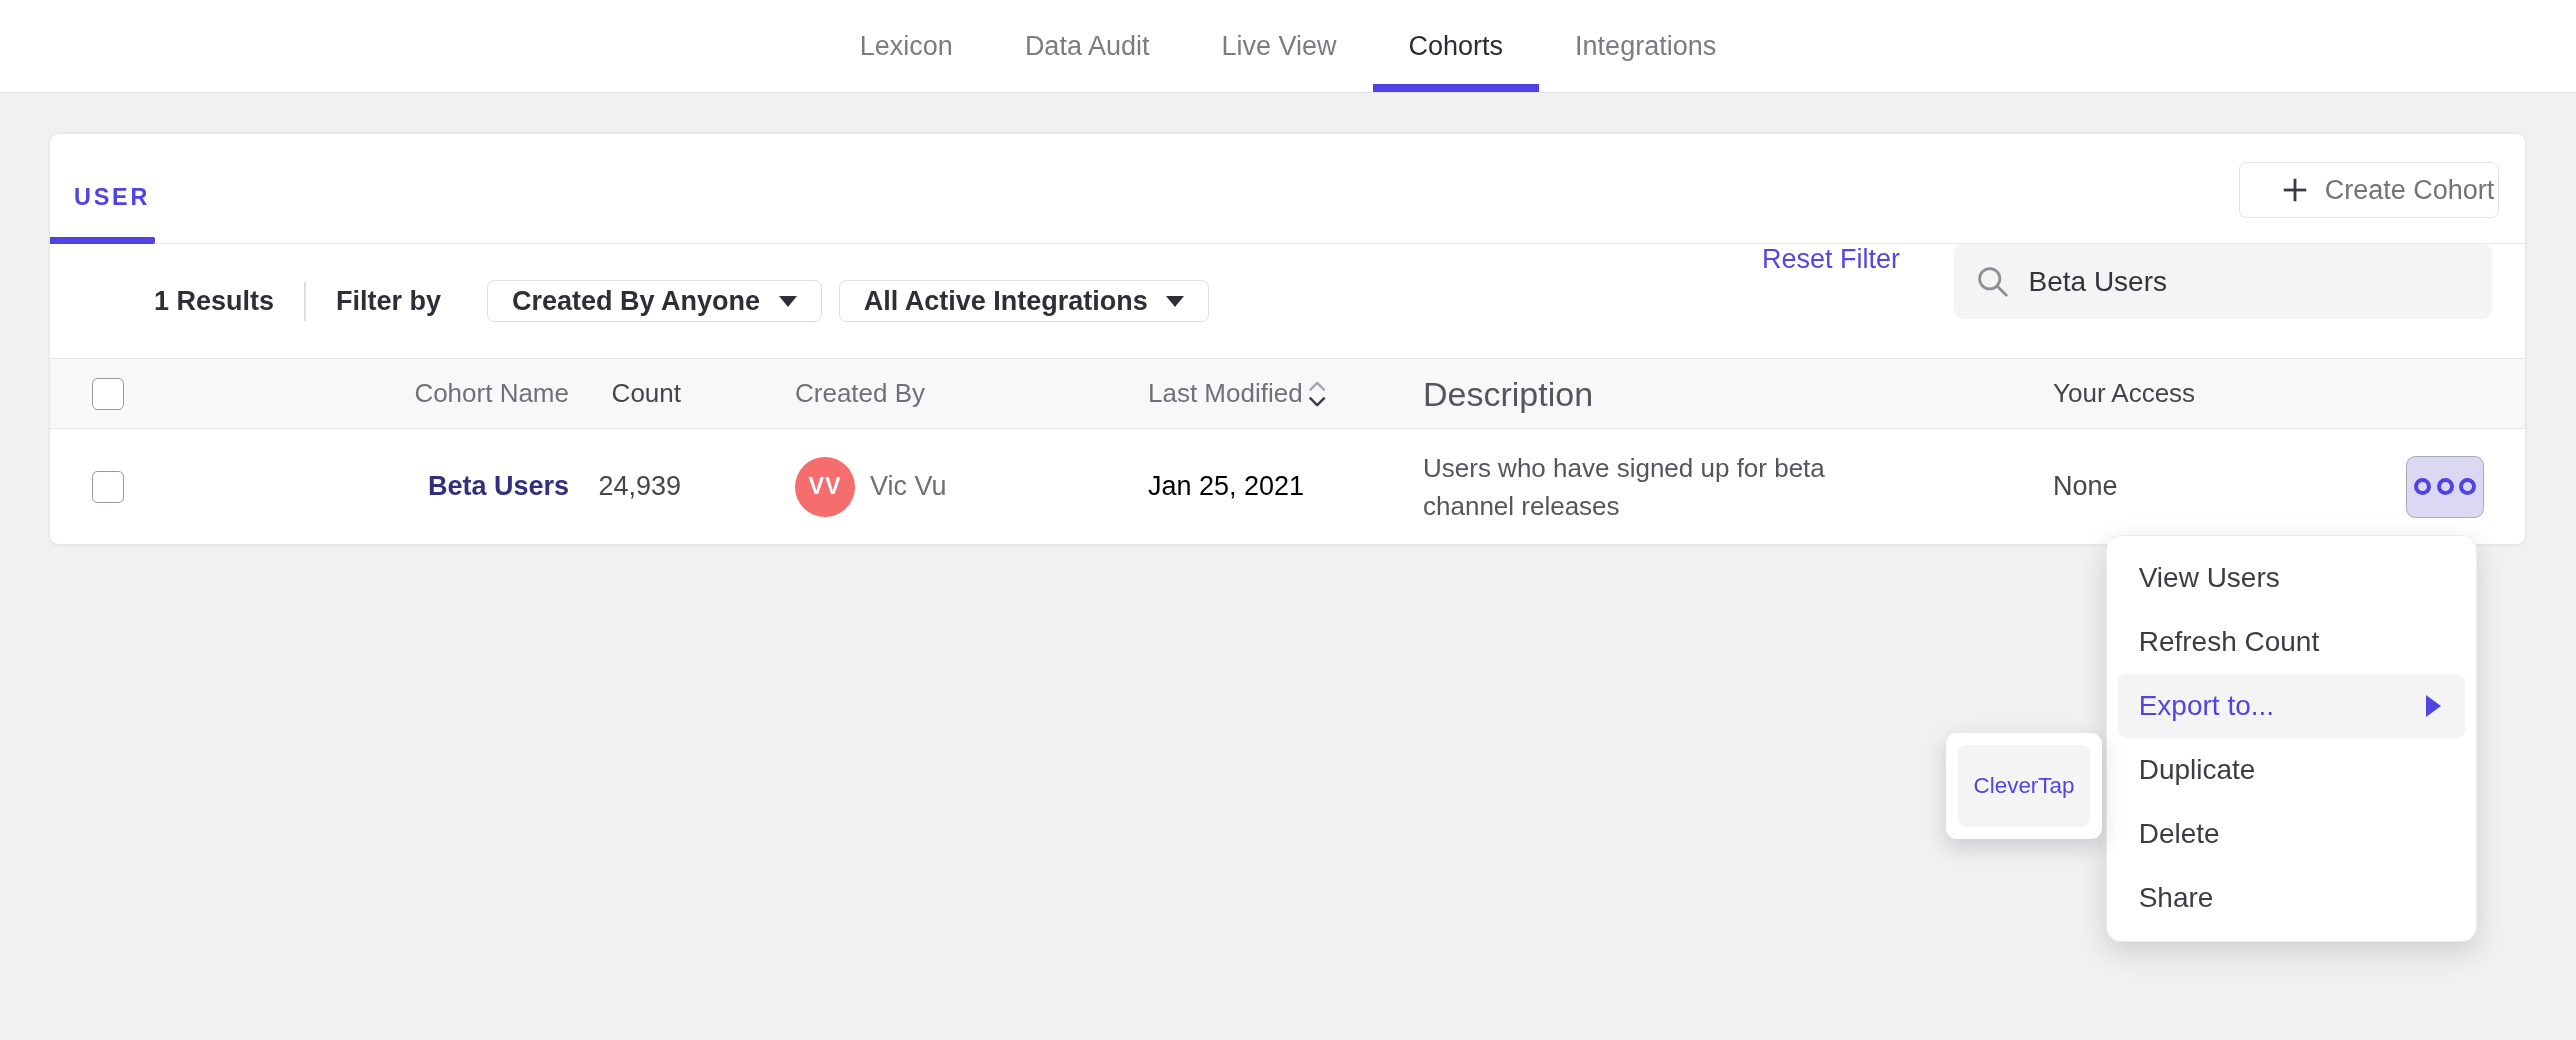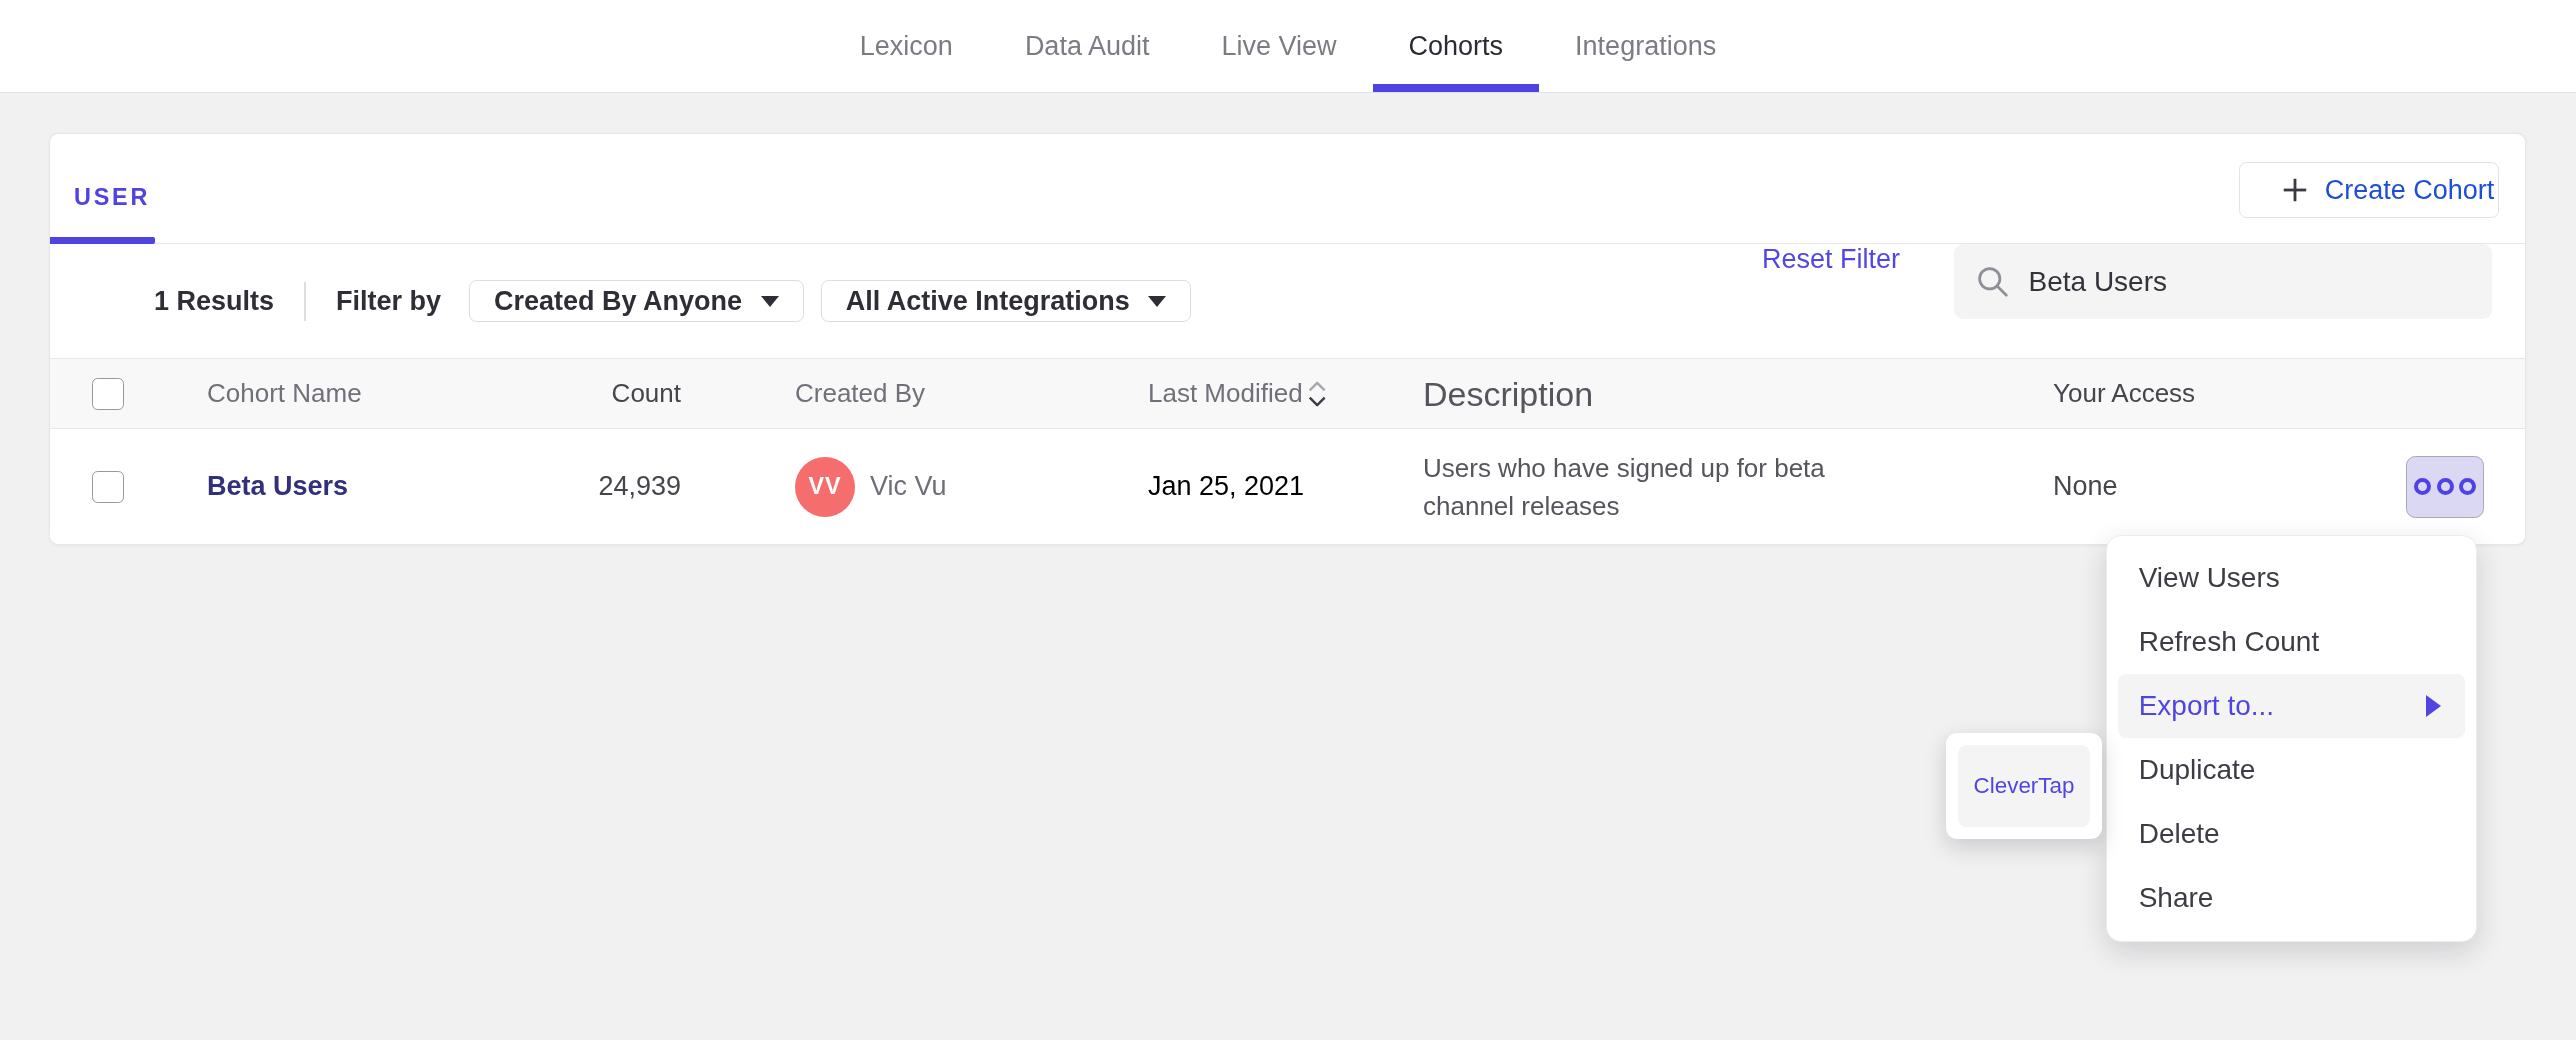--- a/index.html
+++ b/index.html
@@ -36,29 +36,29 @@
     letter-spacing:2.8px; color:#4f43e2; cursor:pointer;
   }
   .user-underline {
     position:absolute; left:0; bottom:-0.9px; width:105px; height:6.5px;
     background:#4f43e2; border-radius:0 1.9px 1.9px 0;
   }
   .create-btn {
     position:absolute; right:26px; top:28px; width:260px; height:56px;
     background:#fff; border:1.9px solid #e2e2e5; border-radius:7.5px;
     display:flex; align-items:center; justify-content:center; gap:15px;
-    font-size:27px; color:#1d4ed8; cursor:pointer;padding-left:36px;
+    font-size:27px; color:#737373; cursor:pointer;padding-left:36px;
   }
 
   
   .filterbar { position:relative; height:114px; display:flex; align-items:center; }
   .filter-left { display:flex; align-items:center; margin-left:104px; }
   .results-label { font-size:27px; font-weight:bold; color:#2e2e36; }
   .v-divider { width:1.9px; height:39px; background:#dedee1; margin:0 30px; }
-  .filterby-label { font-size:27px; font-weight:bold; color:#2e2e36; margin-right:28px; }
+  .filterby-label { font-size:27px; font-weight:bold; color:#2e2e36; margin-right:46px; }
   .dropdown {
     height:42px; border:1.9px solid #dcdcdf; border-radius:7.5px; background:#fff;
     display:flex; align-items:center; gap:18.7px; padding:0 24px;
     font-size:27px; font-weight:bold; color:#2e2e36; cursor:pointer; white-space:nowrap;
   }
   .dropdown + .dropdown { margin-left:17px; }
   .caret-down {
     width:0; height:0; border-left:9.3px solid transparent;
     border-right:9.3px solid transparent; border-top:11.2px solid #2e2e36;
   }
@@ -83,21 +83,21 @@
     height:71px; background:#f8f8f9;
     border-top:0.9px solid #e7e7e9; border-bottom:0.9px solid #e7e7e9;
     font-size:26px; color:#70707a;
   }
   .trow { height:115px; font-size:27px; background:#fff; border-radius:0 0 9.3px 9.3px; }
   .cell-check { padding-left:42px; }
   .checkbox {
     width:32px; height:32px; border:1.9px solid #97979f; border-radius:5.6px;
     background:#fff; cursor:pointer;
   }
-  .cell-name { padding-left:49px; }
+  .cell-name { padding-left:49px;text-align:right; }
   .cohort-link { color:#32307a; font-weight:bold; cursor:pointer; }
   .cell-count { text-align:right; color:#45454d; }
   .cell-created { padding-left:114px; display:flex; align-items:center; gap:15px; }
   .avatar {
     width:60px; height:60px; border-radius:50%; background:#f56d6d; flex:0 0 auto;
     display:flex; align-items:center; justify-content:center;
     color:#fff; font-size:23.4px; font-weight:bold; letter-spacing:0.9px;
   }
   .created-name { color:#6e6e78; }
   .cell-last { padding-left:49px; color:#000000; }

